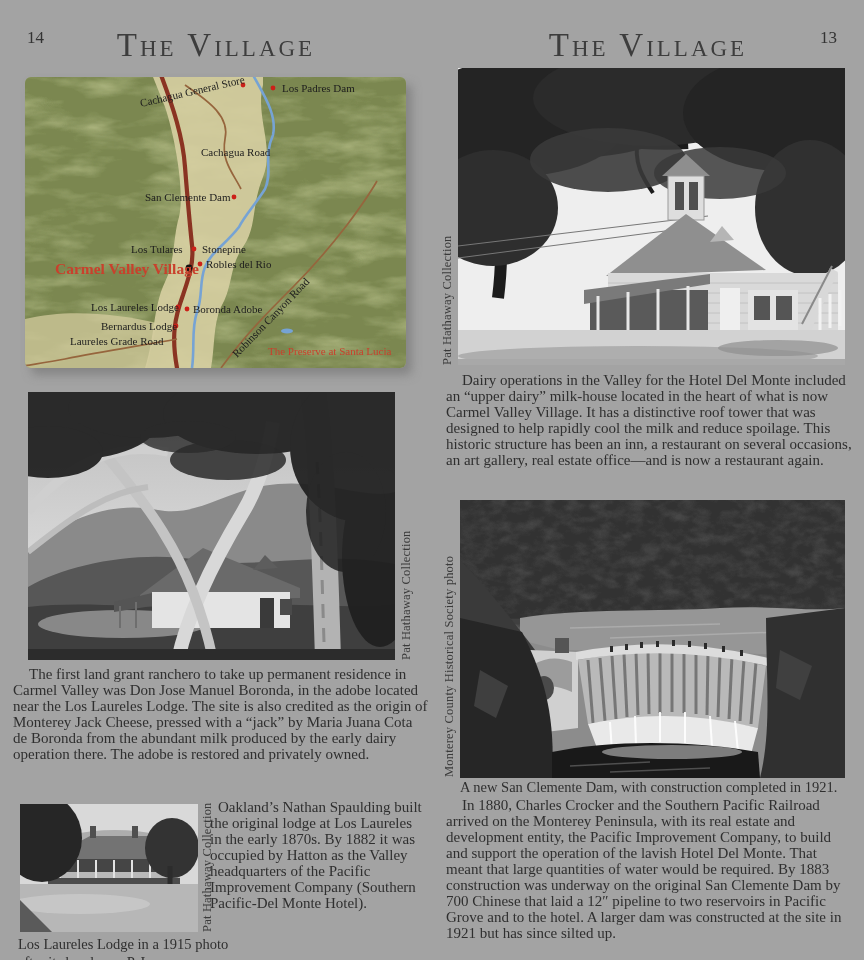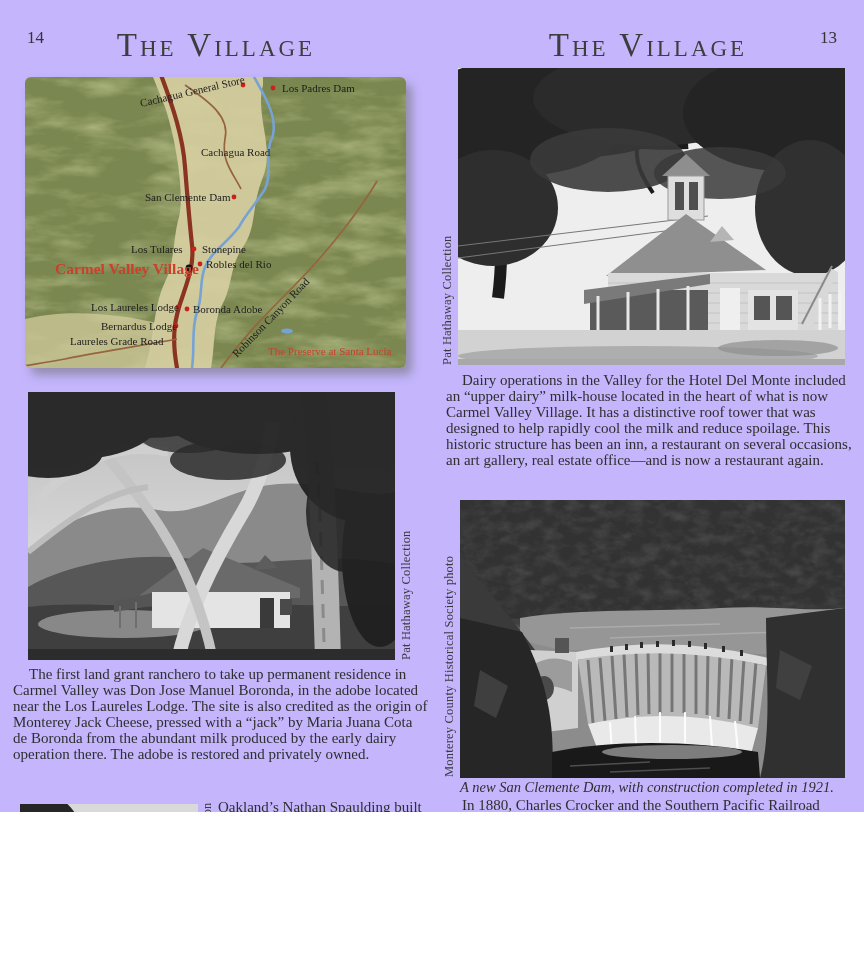--- a/index.html
+++ b/index.html
@@ -1,22 +1,22 @@
 <!DOCTYPE html>
 <html><head>
 <meta charset="utf-8">
 <style>
   html,body { margin:0; padding:0; background:#ffffff; }
-  .sheet { position:relative; width:864px; height:812px; background:#c4b5fd;
+  .sheet { position:relative; width:864px; height:960px; background:#a3a3a3;
            font-family:"Liberation Serif", serif; color:#2f2f2f; overflow:hidden; }
   .abs { position:absolute; }
   .pagenum { font-size:17px; color:#333; }
   .header { font-variant:small-caps; font-size:33px; letter-spacing:3px; color:#3d3d3d; text-align:center; }
   .body-text { font-size:15px; line-height:16px; text-indent:16px; }
-  .caption { font-style:italic; font-size:14.5px; line-height:17.5px; }
+  .caption { font-size:14.5px; line-height:17.5px; }
   .vcredit { transform-origin:0 0; transform:rotate(-90deg); white-space:nowrap;
              font-size:12.5px; color:#3a3a3a; letter-spacing:.2px; }
   .mapwrap { border-radius:6px; overflow:hidden; box-shadow:6px 7px 10px rgba(110,110,110,.55); }
   svg text { font-family:"Liberation Serif", serif; }
   .maplabel { font-size:11px; }
   .maplabel-big { font-size:15.5px; font-weight:bold; }
 </style>
 </head>
 <body>
 

